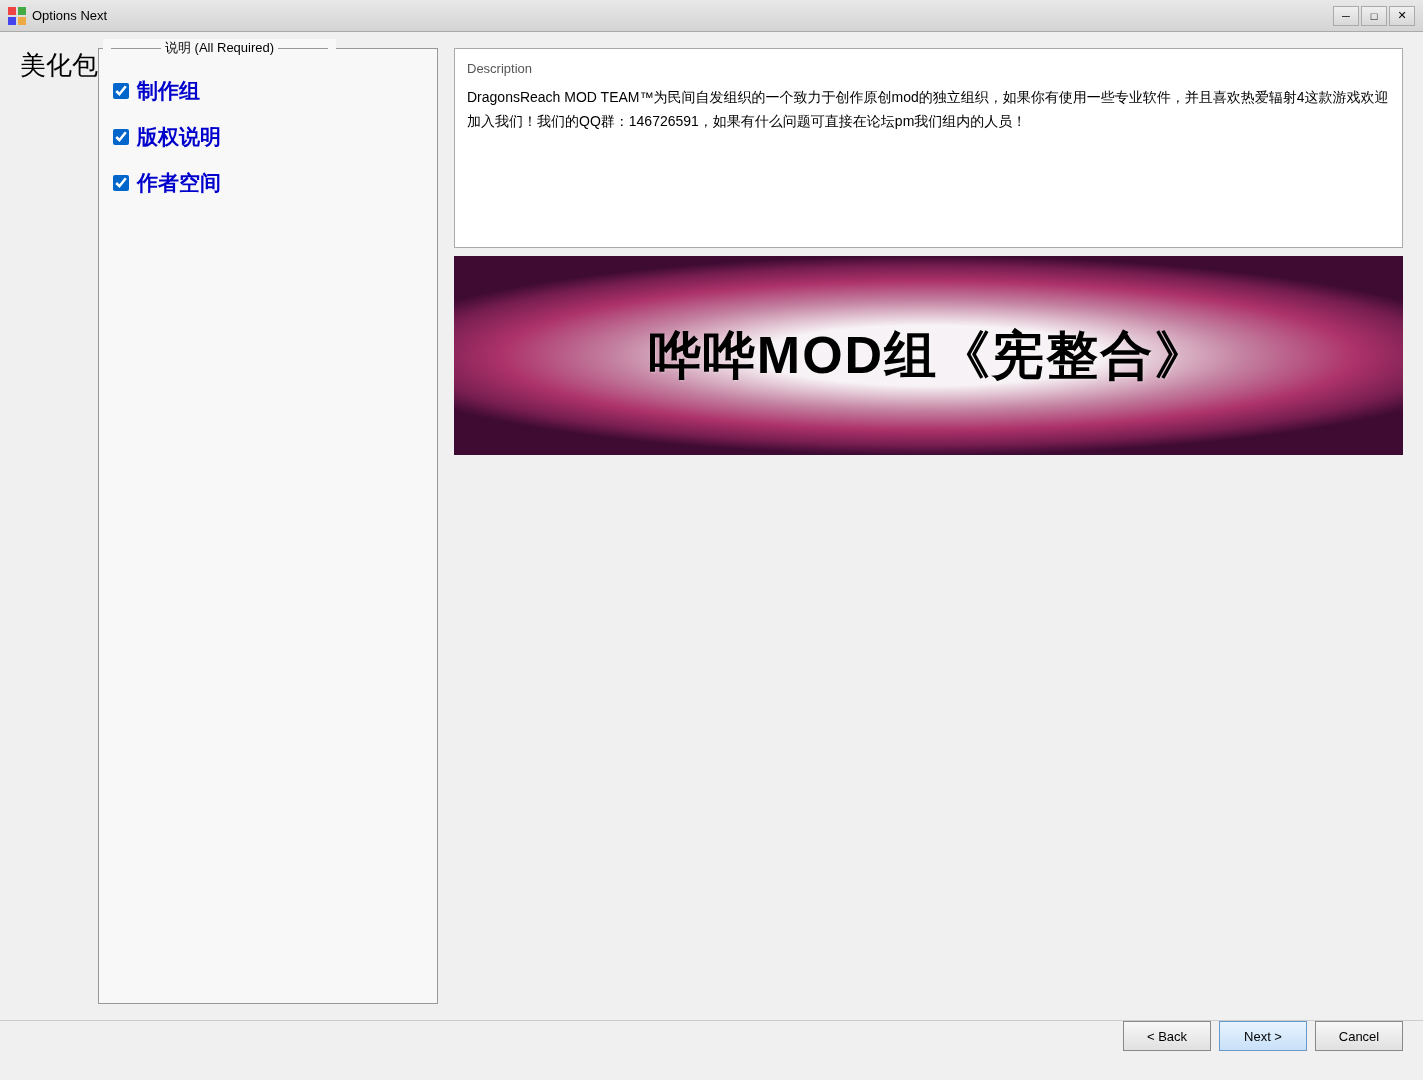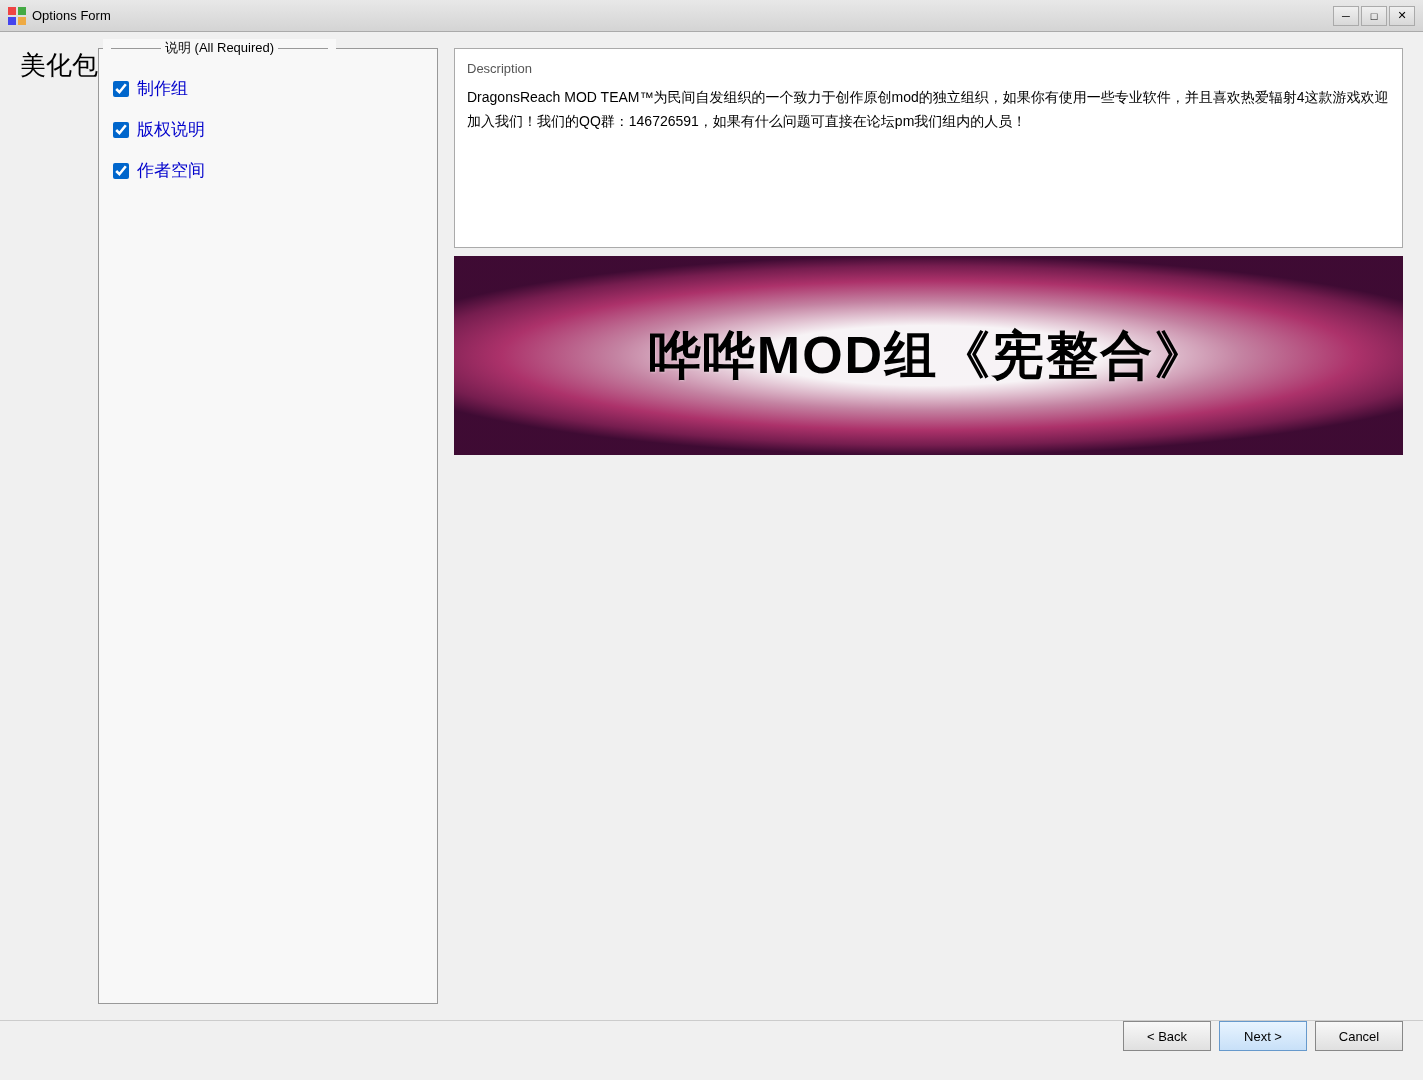--- a/index.html
+++ b/index.html
@@ -138,22 +138,23 @@
     }
 
     .checkbox-item input[type="checkbox"] {
       width: 16px;
       height: 16px;
       cursor: pointer;
       accent-color: #0066cc;
     }
 
     .checkbox-label {
-      font-size: 17px;
+      font-size: 21px;
       color: #0000cc;
+      font-weight: bold;
     }
 
     .right-panel {
       flex: 1;
       display: flex;
       flex-direction: column;
       gap: 0;
     }
 
     .description-box {
@@ -259,21 +260,21 @@
 
   <div class="title-bar">
     <div class="title-bar-icon">
       <svg viewBox="0 0 18 18" xmlns="http://www.w3.org/2000/svg">
         <rect x="0" y="0" width="8" height="8" fill="#e44"></rect>
         <rect x="10" y="0" width="8" height="8" fill="#4a4"></rect>
         <rect x="0" y="10" width="8" height="8" fill="#44e"></rect>
         <rect x="10" y="10" width="8" height="8" fill="#ea4"></rect>
       </svg>
     </div>
-    <span class="title-bar-text">Options Form</span>
+    <span class="title-bar-text">Options Next</span>
     <div class="title-bar-controls">
       <button class="title-bar-btn">─</button>
       <button class="title-bar-btn">□</button>
       <button class="title-bar-btn">✕</button>
     </div>
   </div>
 
   <div class="content-area">
     <h1 class="page-title">美化包</h1>
 

